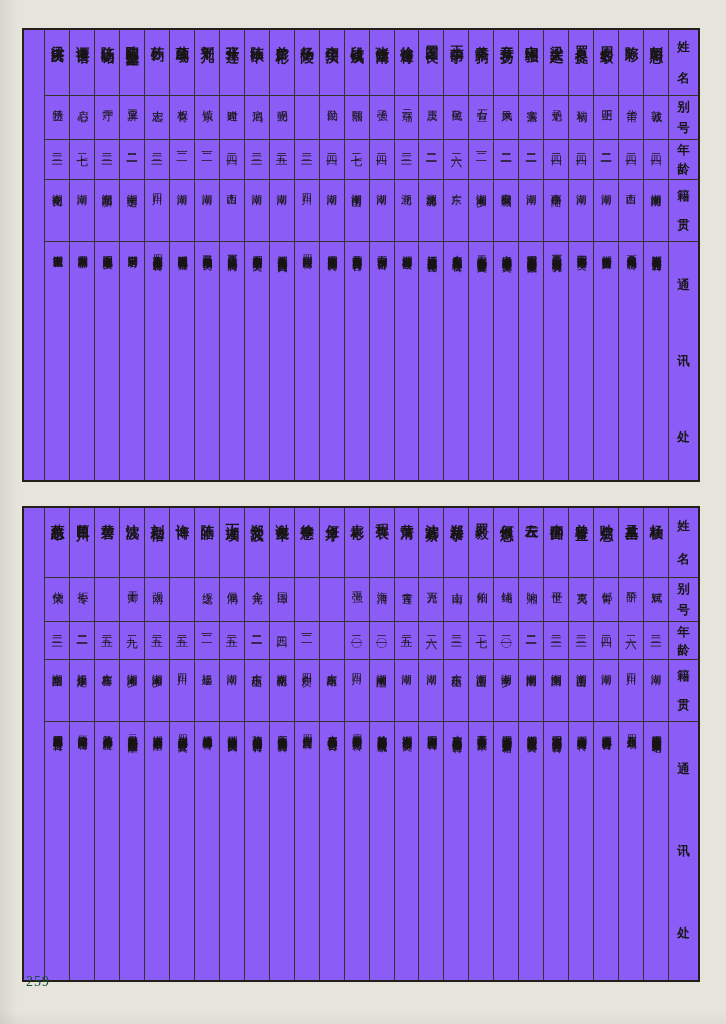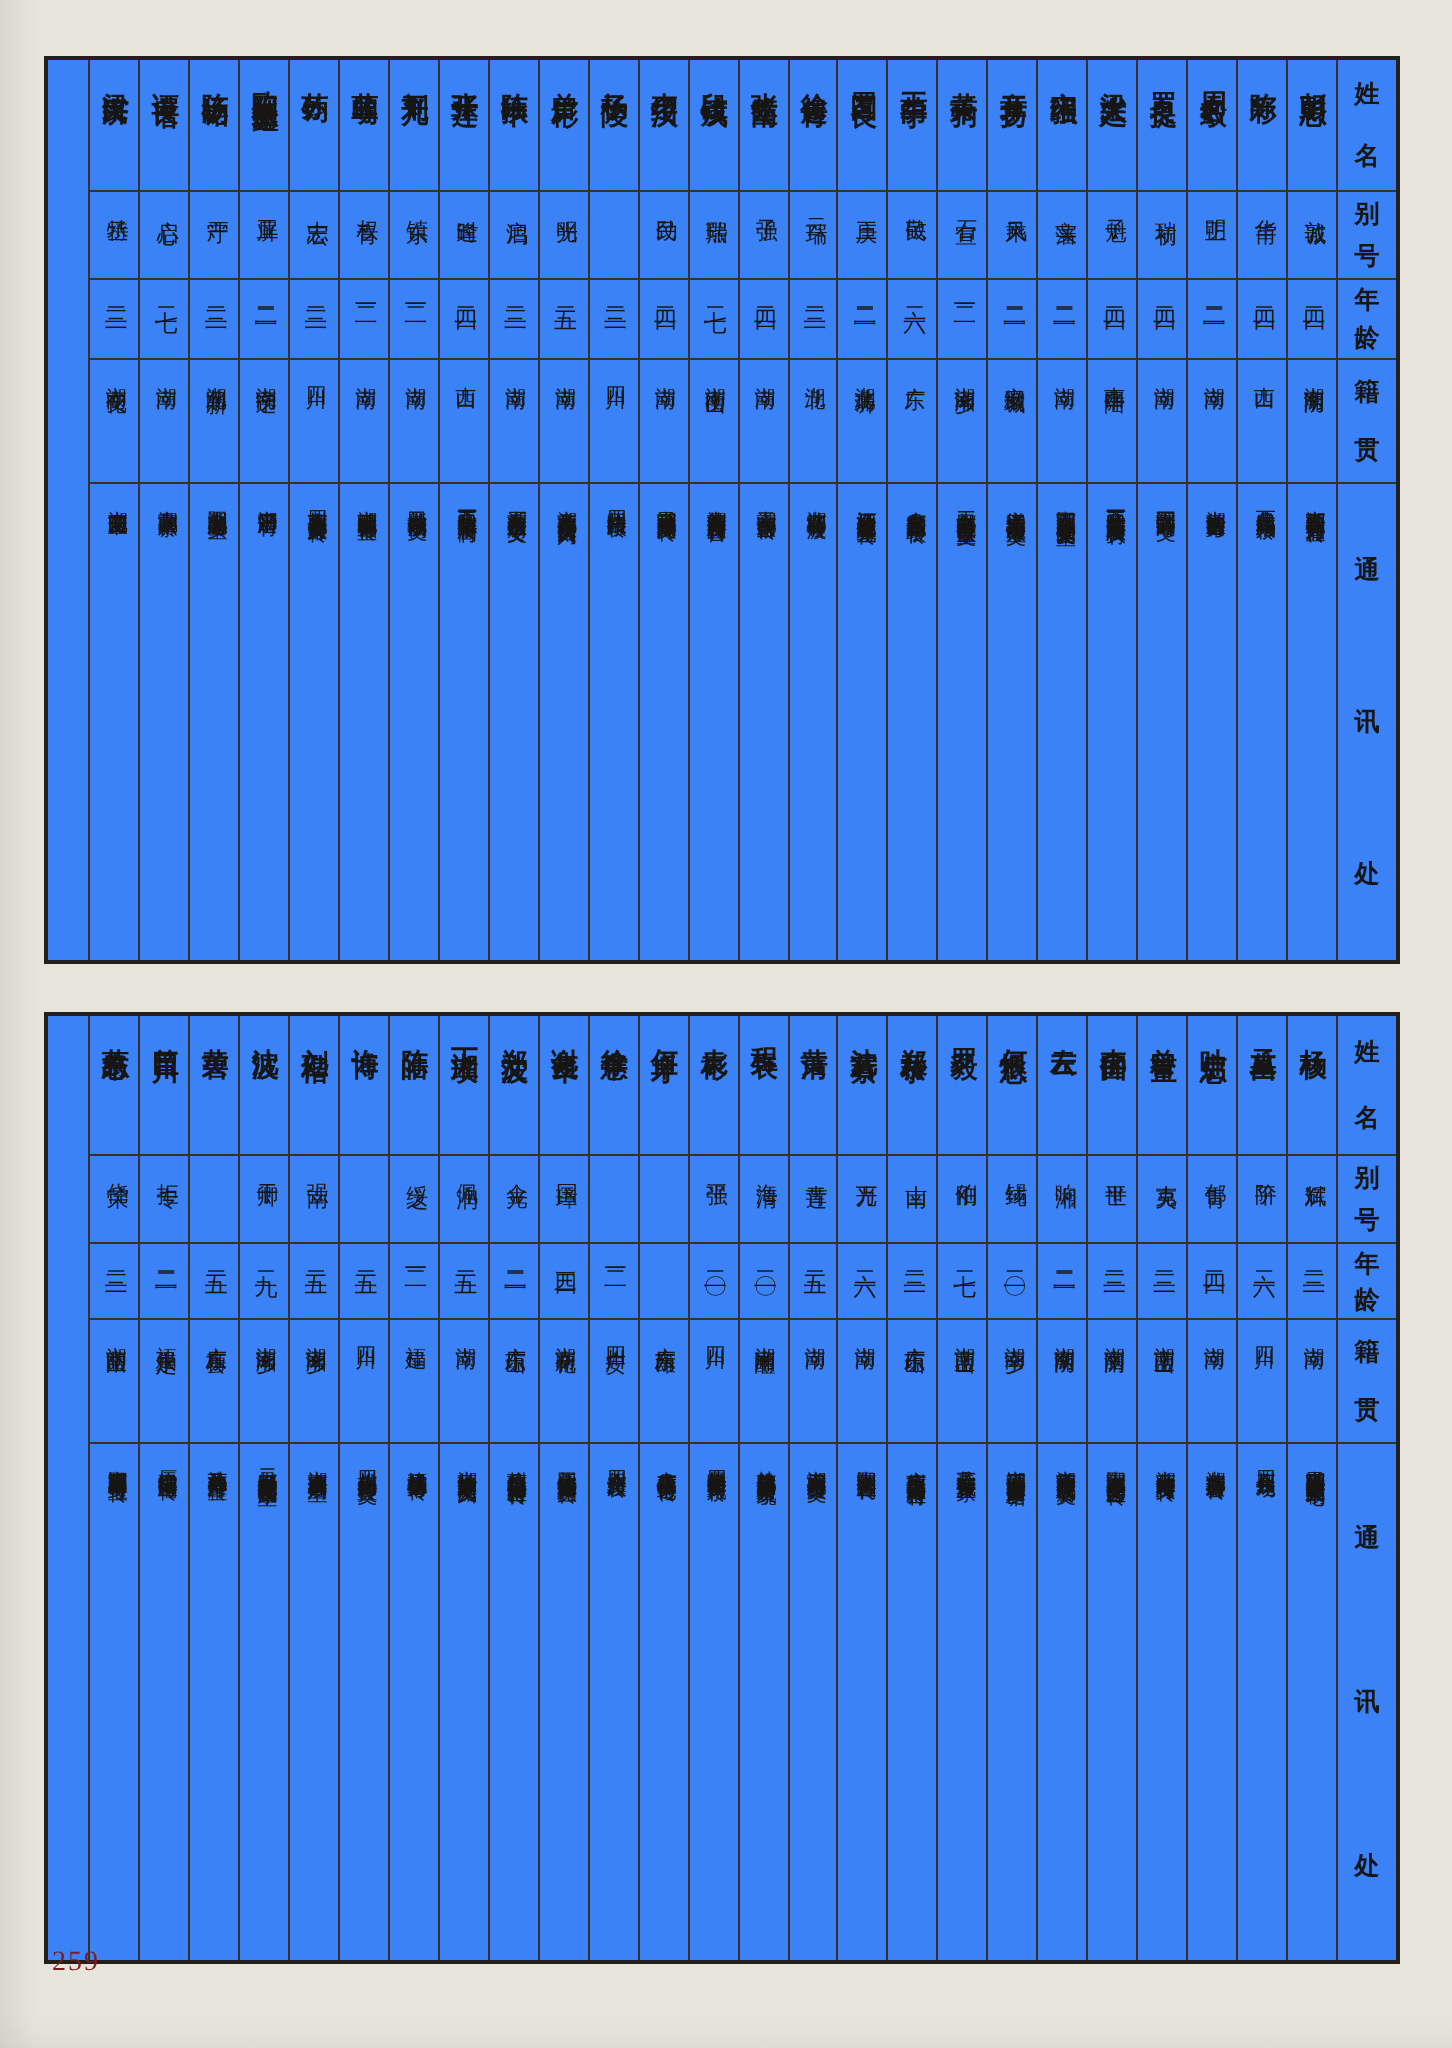--- a/index.html
+++ b/index.html
@@ -14,21 +14,21 @@
   .scan::before{ 
     content:"";position:absolute;inset:0;
     background:linear-gradient(90deg,rgba(90,85,75,.10),rgba(0,0,0,0) 18px),
                linear-gradient(0deg,rgba(90,85,75,.06),rgba(0,0,0,0) 14px);
     pointer-events:none;
   }
   .sheet{position:absolute;left:22px;top:28px;width:678px;}
   .dir-table{
     display:flex;flex-direction:row-reverse;
     border:2px solid #23201c;
-    background:#3b82f6;
+    background:#8b5cf6;
     box-sizing:border-box;
     padding-left:20px;
   }
   .col{
     flex:1 1 0;min-width:0;
     border-left:1px solid #35312b;
     display:flex;flex-direction:column;
     box-sizing:border-box;
   }
   .col.headcol{flex:0 0 30px;}
@@ -75,21 +75,21 @@
   .t-bot .r-age{height:38px;}
   .t-bot .r-origin{height:62px;}
   .t-bot .r-addr{height:258px;}
   .t-bot .r-name .hstack{line-height:33px;}
   .t-bot .r-alias .hstack{line-height:21px;}
   .t-bot .r-age .hstack{line-height:18px;}
   .t-bot .r-origin .hstack{line-height:29px;}
   .t-bot .r-addr .hstack{line-height:82px;}
   .page-number{
     position:absolute;left:26px;bottom:34px;
-    font-size:14px;color:#7f1d1d;letter-spacing:1px;
+    font-size:14px;color:#14532d;letter-spacing:1px;
   }
 </style>
 </head>
 <body>
 
 <div class="scan">
   <div class="sheet">
 
     <div class="dir-table t-top">
       <div class="col headcol">

